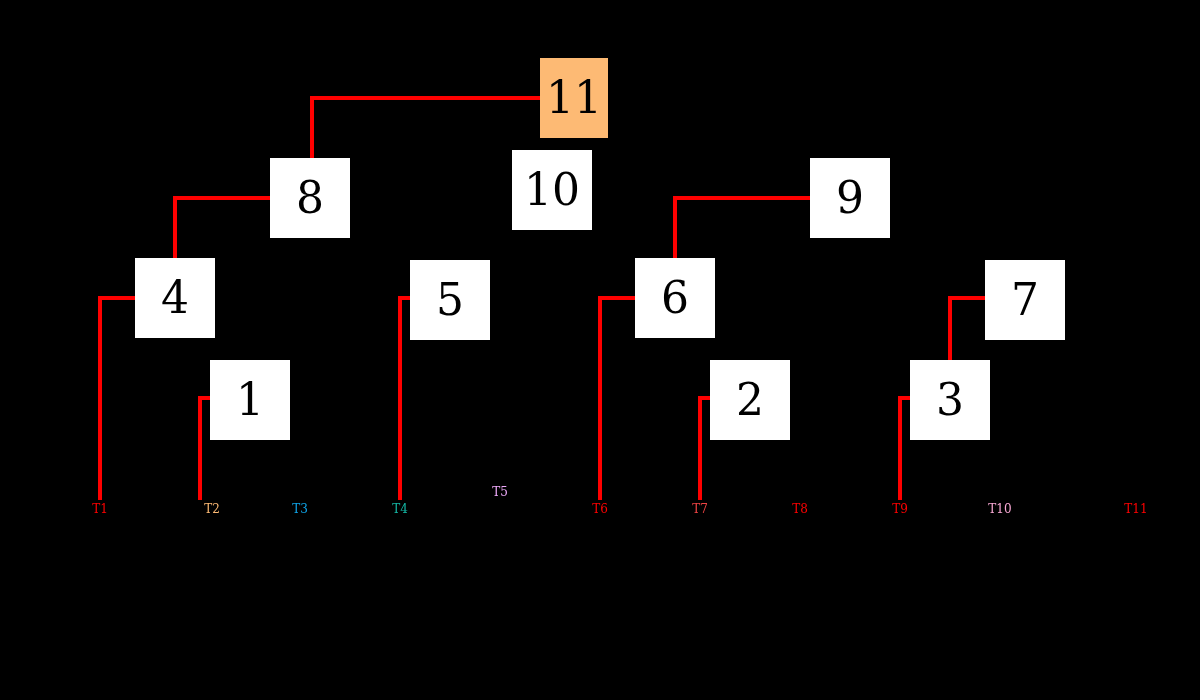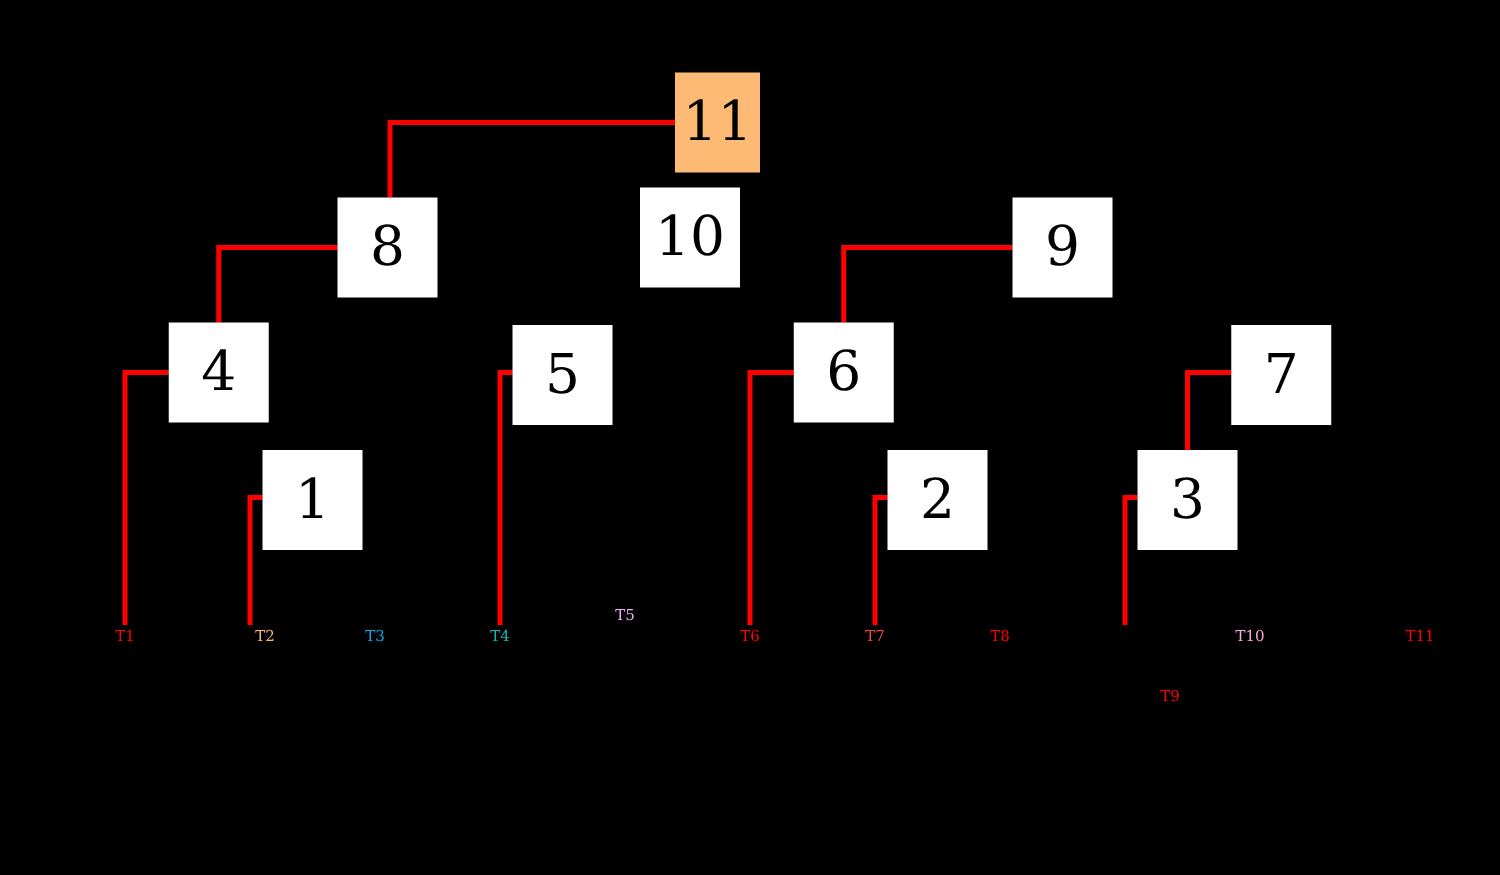--- a/index.html
+++ b/index.html
@@ -103,18 +103,18 @@
 
   <div id="tick-layer">
       <div class="tick-label" style="left: 100px; top: 503px; color: rgb(255, 0, 0);">T1</div>
       <div class="tick-label" style="left: 212px; top: 503px; color: #fdba74;">T2</div>
       <div class="tick-label" style="left: 300px; top: 503px; color: #0ea5e9; text-align: right;">T3</div>
       <div class="tick-label" style="left: 400px; top: 503px; color: #14b8a6; text-align: center;">T4</div>
       <div class="tick-label" style="left: 500px; top: 486px; color: #f0abfc;">T5</div>
       <div class="tick-label" style="left: 600px; top: 503px; color: rgb(255, 0, 0);">T6</div>
       <div class="tick-label" style="left: 700px; top: 503px; color: #ef4444;">T7</div>
       <div class="tick-label" style="left: 800px; top: 503px; color: rgb(255, 0, 0);">T8</div>
-      <div class="tick-label" style="left: 936px; top: 503px; color: rgb(255, 0, 0); margin-top: 48px;">T9</div>
+      <div class="tick-label" style="left: 900px; top: 503px; color: rgb(255, 0, 0);">T9</div>
       <div class="tick-label" style="left: 1000px; top: 503px; color: #f9a8d4;">T10</div>
       <div class="tick-label" style="left: 1100px; top: 503px; color: rgb(255, 0, 0); margin-left: 36px;">T11</div>
     </div>
 
 </div>
 
 </body></html>

